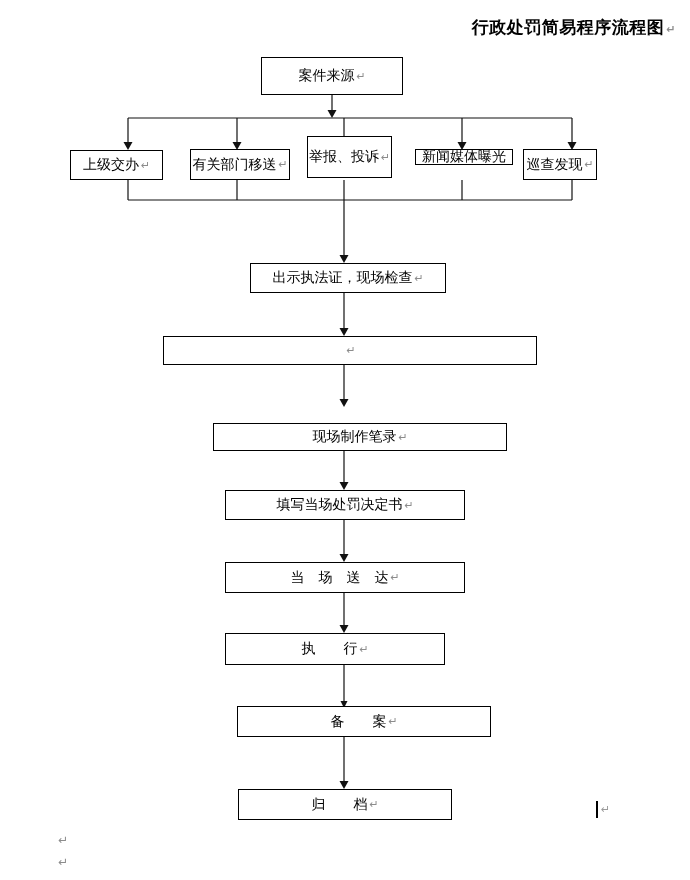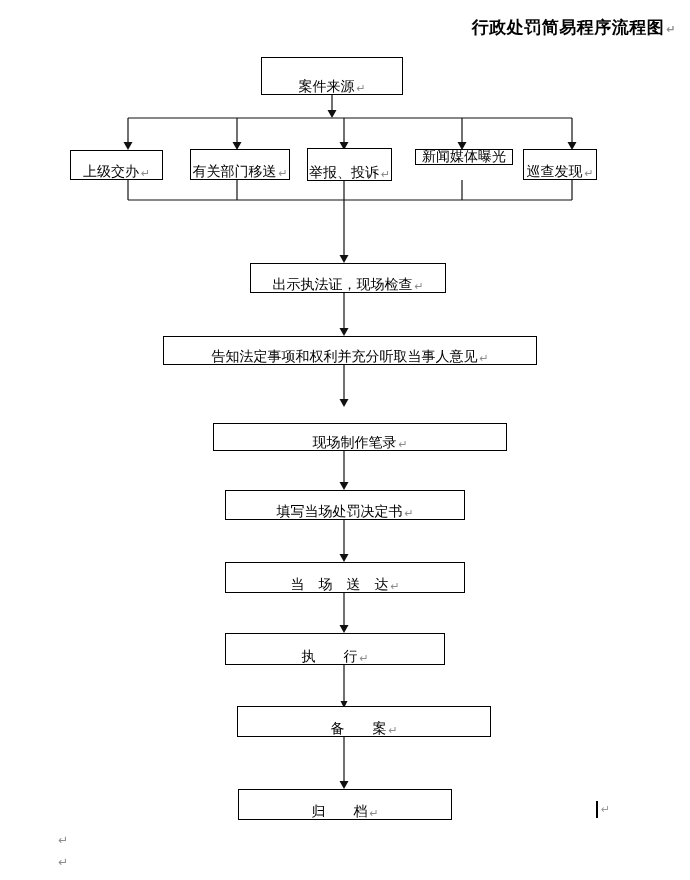--- a/index.html
+++ b/index.html
@@ -7,21 +7,21 @@
     position:relative;width:690px;height:880px;background:#ffffff;overflow:hidden;
     font-family:"Liberation Serif","DejaVu Serif",serif;color:#000;
   }
   .doc-title{
     position:absolute;left:0;top:16px;width:676px;margin:0;text-align:right;
     font-size:17px;font-weight:bold;letter-spacing:0.5px;white-space:pre;
   }
   .connectors{position:absolute;left:0;top:0;pointer-events:none;}
   .node{
     position:absolute;box-sizing:border-box;border:1px solid #000;background:#fff;
-    display:flex;align-items:flex-end;justify-content:center;
+    display:flex;align-items:center;justify-content:center;
     font-size:14px;line-height:1;white-space:pre;
   }
   .pilcrow{
     color:#8c8c8c;font-size:11px;margin-left:2px;line-height:1;
     font-family:"DejaVu Sans",sans-serif;
   }
   .stray-pilcrow{
     position:absolute;color:#8c8c8c;font-size:12px;line-height:1;
     font-family:"DejaVu Sans",sans-serif;
   }
@@ -76,29 +76,29 @@
     <line x1="344" y1="737" x2="344" y2="782" stroke="#111" stroke-width="1.2"></line>
     <path d="M339.5,781 L348.5,781 L344,789 Z" fill="#111"></path>
   </svg>
 
   <div class="node" style="left:261px;top:57px;width:142px;height:38px"><span>案件来源</span><span class="pilcrow">↵</span></div>
 
   <div class="node" style="left:70px;top:150px;width:93px;height:30px"><span>上级交办</span><span class="pilcrow">↵</span></div>
 
   <div class="node" style="left:190px;top:149px;width:100px;height:31px"><span>有关部门移送</span><span class="pilcrow">↵</span></div>
 
-  <div class="node" style="left:307px;top:148px;width:85px;height:33px"><span>举报、投诉</span><span class="pilcrow">↵</span></div>
+  <div class="node" style="left:307px;top:136px;width:85px;height:42px"><span>举报、投诉</span><span class="pilcrow">↵</span></div>
 
   <div class="node" style="left:415px;top:149px;width:98px;height:16px"><span>新闻媒体曝光</span></div>
 
   <div class="node" style="left:523px;top:149px;width:74px;height:31px"><span>巡查发现</span><span class="pilcrow">↵</span></div>
 
   <div class="node" style="left:250px;top:263px;width:196px;height:30px"><span>出示执法证，现场检查</span><span class="pilcrow">↵</span></div>
 
-  <div class="node" style="left:163px;top:336px;width:374px;height:29px"><span>告知法定事项和权利并充分听取当事人意见</span><span class="pilcrow">↵</span></div>
+  <div class="node" style="left:163px;top:336px;width:374px;height:29px"><span class="pilcrow">↵</span></div>
 
   <div class="node" style="left:213px;top:423px;width:294px;height:28px"><span>现场制作笔录</span><span class="pilcrow">↵</span></div>
 
   <div class="node" style="left:225px;top:490px;width:240px;height:30px"><span>填写当场处罚决定书</span><span class="pilcrow">↵</span></div>
 
   <div class="node" style="left:225px;top:562px;width:240px;height:31px"><span>当　场　送　达</span><span class="pilcrow">↵</span></div>
 
   <div class="node" style="left:225px;top:633px;width:220px;height:32px"><span>执　　行</span><span class="pilcrow">↵</span></div>
 
   <div class="node" style="left:237px;top:706px;width:254px;height:31px"><span>备　　案</span><span class="pilcrow">↵</span></div>

